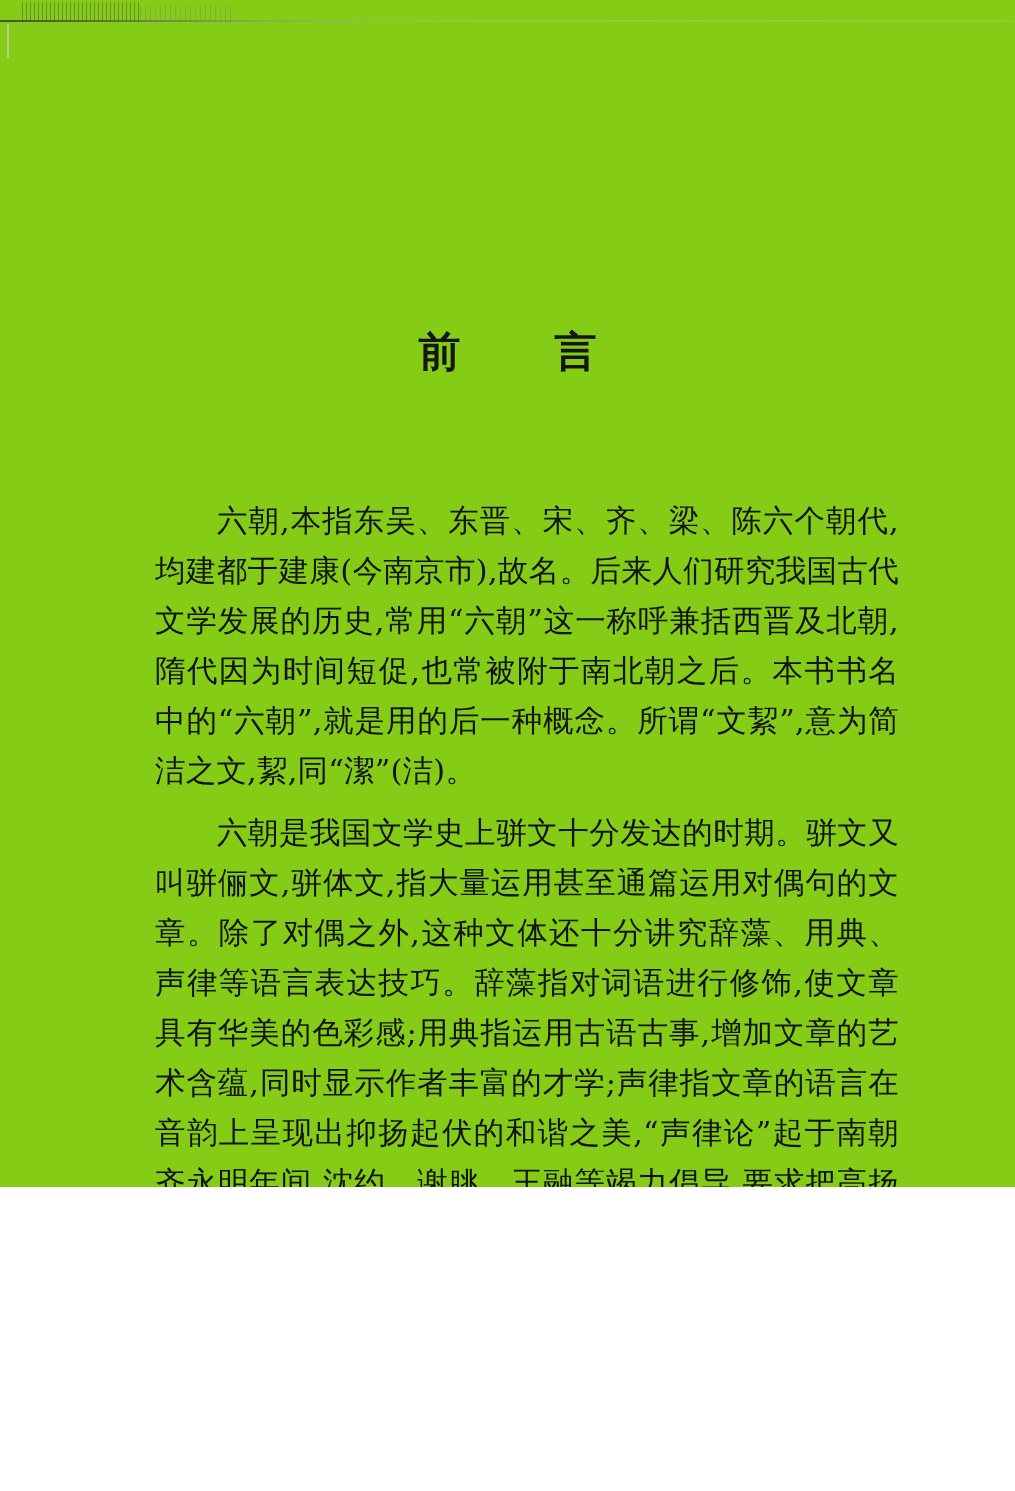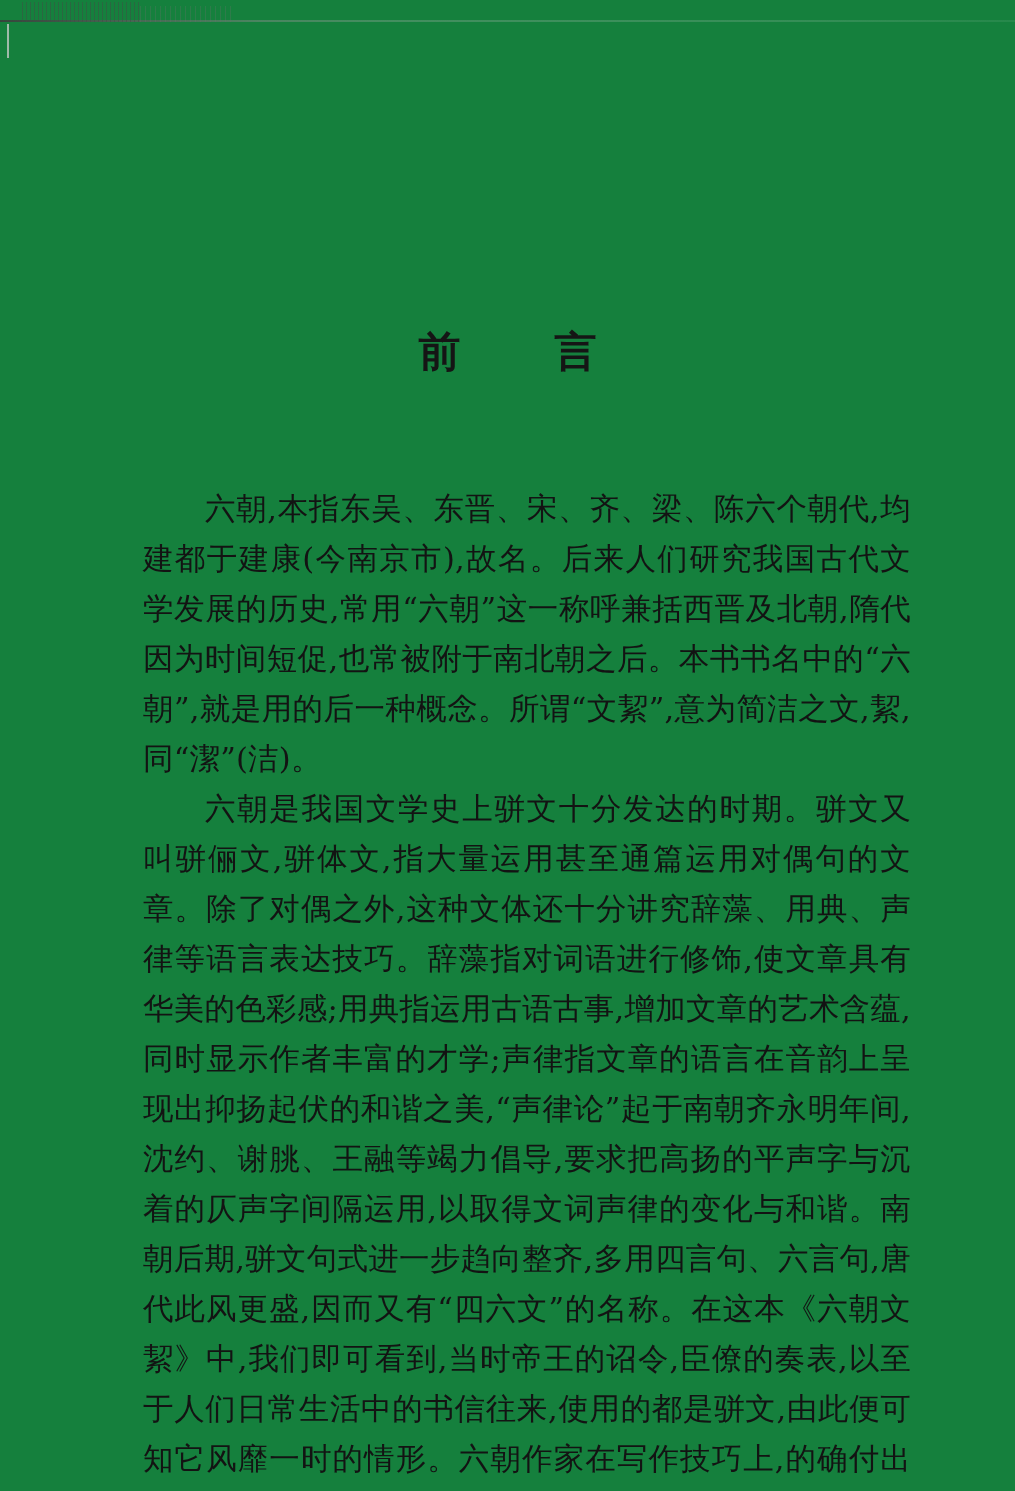--- a/index.html
+++ b/index.html
@@ -7,22 +7,22 @@
     margin: 0;
     padding: 0;
     background: #ffffff;
   }
   body {
     font-family: "DejaVu Sans", sans-serif;
   }
   .page {
     position: relative;
     width: 1015px;
-    height: 1491px;
-    background: #15803d;
+    height: 1187px;
+    background: #84cc16;
     overflow: hidden;
   }
 
   
   .scan-edge {
     position: absolute;
     left: 0;
     top: 20px;
     width: 1015px;
     height: 2px;
@@ -87,21 +87,21 @@
   }
 
   
   .body-block {
     position: absolute;
     left: 143px;
     top: 484px;
     width: 768px;
   }
   .para {
-    margin: 0;
+    margin: 12px;
     font-family: "DejaVu Serif", "Liberation Serif", serif;
     font-size: 30.5px;
     line-height: 50px;
     color: #131313;
     text-align: justify;
     text-justify: inter-character;
     letter-spacing: 0.2px;
     text-indent: 62px;
     word-break: break-all;
   }

